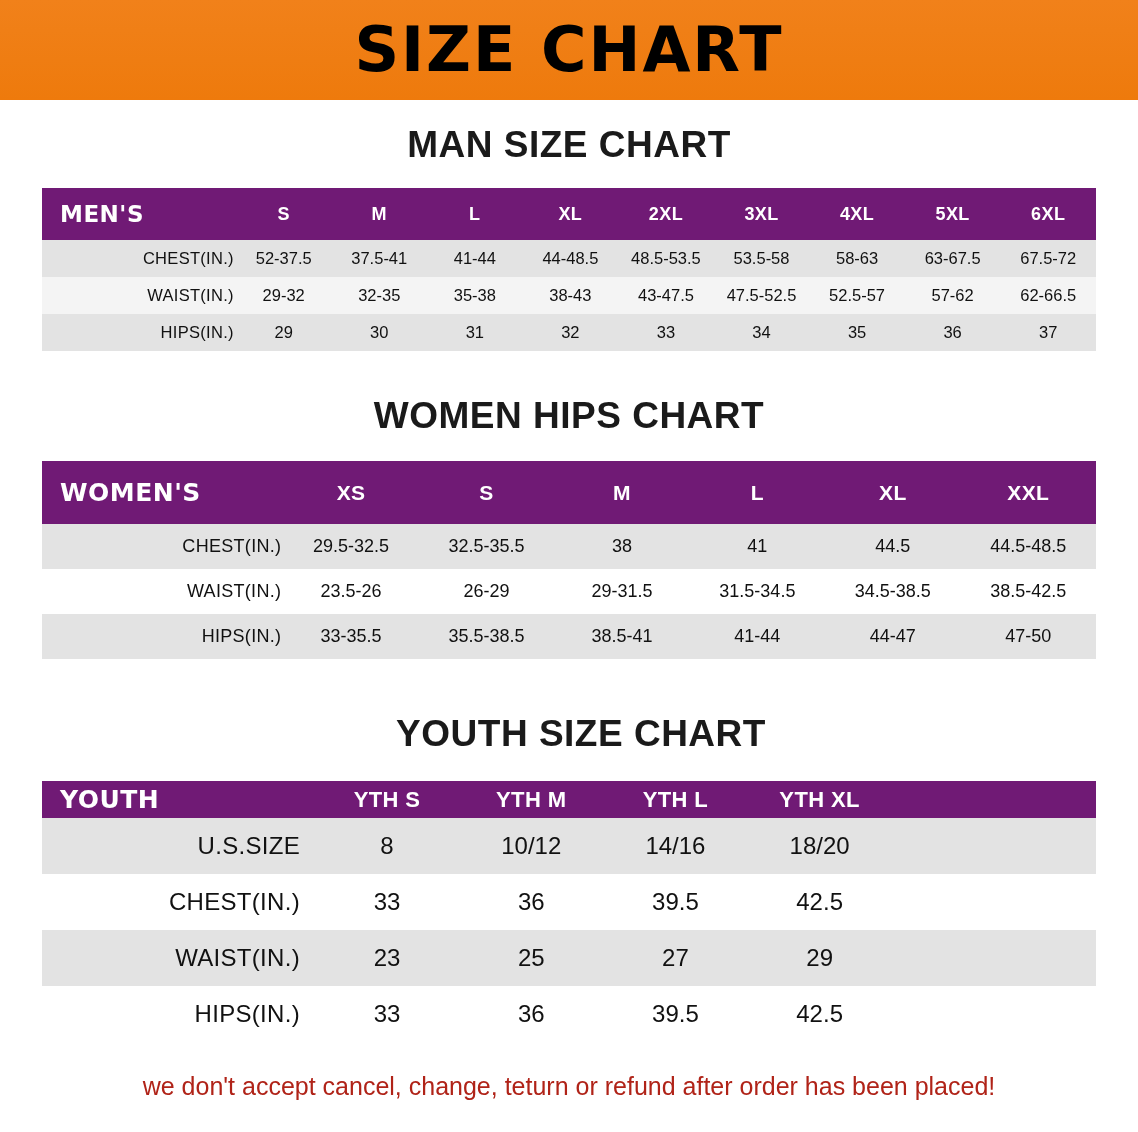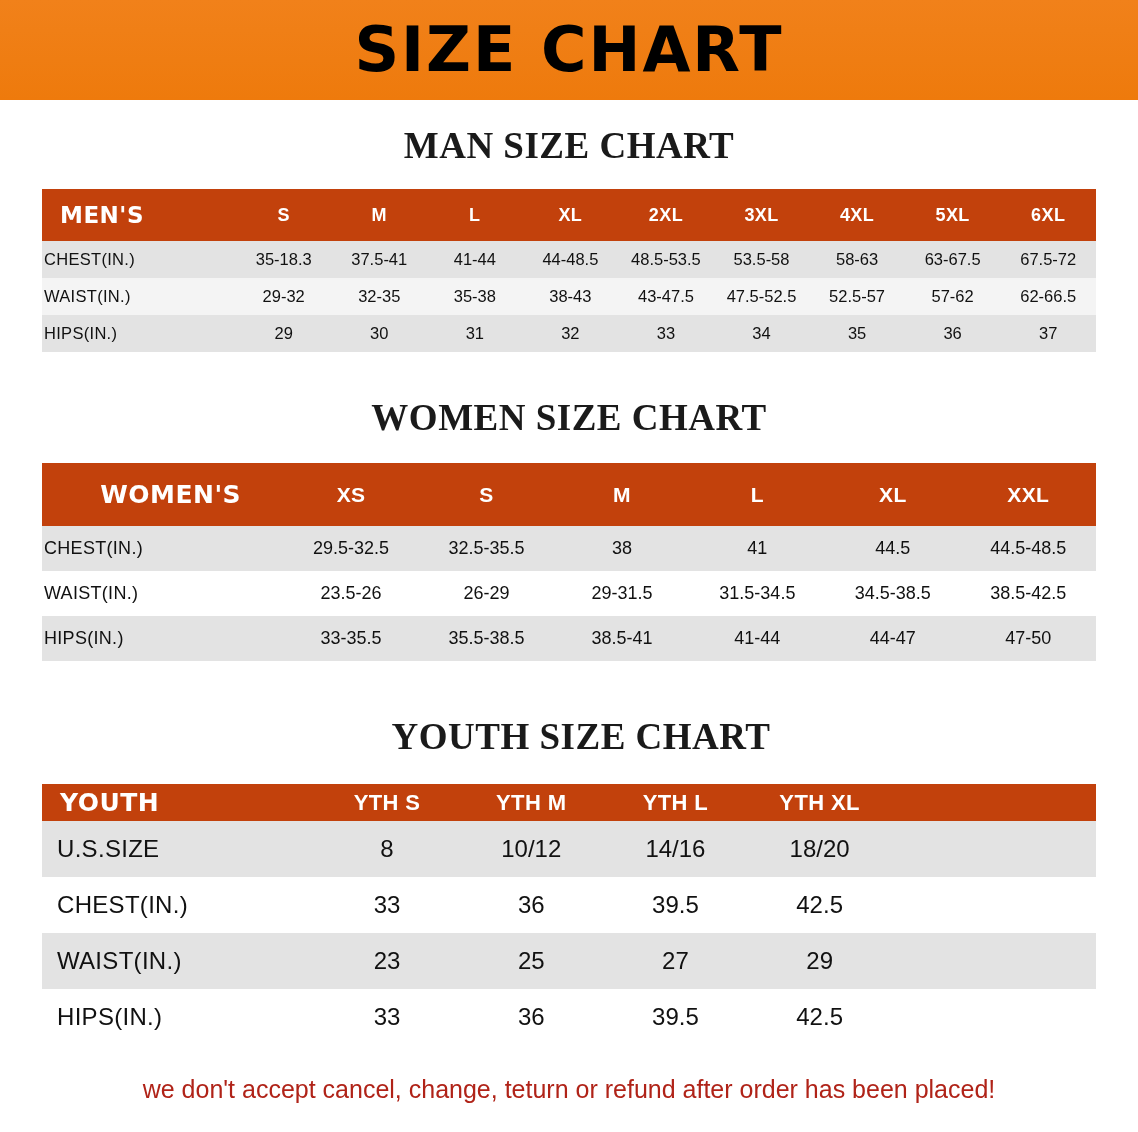--- a/index.html
+++ b/index.html
@@ -35,21 +35,21 @@
     font-size: 62px;
     letter-spacing: 2px;
     color: #000000;
     line-height: 1;
     margin: 0;
   }
 
   
   .section-heading {
     text-align: center;
-    font-family: Liberation Serif, serif;
+    font-family: Liberation Sans, sans-serif;
     font-weight: 700;
     font-size: 37px;
     color: #1a1a1a;
     letter-spacing: 0.5px;
     margin: 0;
   }
   .heading-man    { margin-top: 24px; margin-bottom: 22px; }
   .heading-women  { margin-top: 44px; margin-bottom: 24px; }
   .heading-youth  { margin-top: 54px; margin-bottom: 26px; padding-left: 24px; }
 
@@ -64,51 +64,51 @@
   }
   table.size-table th,
   table.size-table td {
     text-align: center;
     font-family: "Liberation Sans", sans-serif;
     color: #111111;
     white-space: nowrap;
   }
   
   table.size-table thead tr {
-    background: #c2410c;
+    background: #701a75;
   }
   table.size-table thead th {
     color: #ffffff;
     font-weight: 700;
     letter-spacing: 0.4px;
   }
   table.size-table thead th.corner {
     text-align: left;
     font-family: "DejaVu Sans", sans-serif;
     font-weight: 700;
     letter-spacing: 0.5px;
   }
   table.size-table tbody td.rowlabel {
-    text-align: left;
+    text-align: right;
     letter-spacing: 0.3px;
   }
   
   tbody tr.band-a { background: #e3e3e3; }
   tbody tr.band-b { background: #f4f4f4; }
   tbody tr.band-w { background: #ffffff; }
 
   
   #men-table thead th { font-size: 18px; padding: 13px 2px; }
   #men-table thead th.corner { font-size: 23px; padding-left: 18px; }
   #men-table tbody td { font-size: 16.5px; padding: 9px 2px; }
   #men-table tbody td.rowlabel { font-size: 16.5px; }
 
   
   #women-table thead th { font-size: 21px; padding: 17px 2px; }
-  #women-table thead th.corner { font-size: 25px; padding-left: 18px; text-align: center; }
+  #women-table thead th.corner { font-size: 25px; padding-left: 18px; }
   #women-table tbody td { font-size: 18px; padding: 12px 2px; }
 
   
   #youth-table thead th { font-size: 22px; padding: 4px 2px; }
   #youth-table thead th.corner { font-size: 25px; padding-left: 18px; }
   #youth-table tbody td { font-size: 24px; padding: 14px 15px; }
 
   
   .note {
     margin: 26px 38px 0 38px;
@@ -142,21 +142,21 @@
           <th>2XL</th>
           <th>3XL</th>
           <th>4XL</th>
           <th>5XL</th>
           <th>6XL</th>
         </tr>
       </thead>
       <tbody>
         <tr class="band-a">
           <td class="rowlabel">CHEST(IN.)</td>
-          <td>35-18.3</td>
+          <td>52-37.5</td>
           <td>37.5-41</td>
           <td>41-44</td>
           <td>44-48.5</td>
           <td>48.5-53.5</td>
           <td>53.5-58</td>
           <td>58-63</td>
           <td>63-67.5</td>
           <td>67.5-72</td>
         </tr>
         <tr class="band-b">
@@ -180,21 +180,21 @@
           <td>33</td>
           <td>34</td>
           <td>35</td>
           <td>36</td>
           <td>37</td>
         </tr>
       </tbody>
     </table>
   </div>
 
-  <h2 class="section-heading heading-women">WOMEN SIZE CHART</h2>
+  <h2 class="section-heading heading-women">WOMEN HIPS CHART</h2>
   <div class="table-wrap">
     <table class="size-table" id="women-table">
       <thead>
         <tr>
           <th class="corner" style="width:21%">WOMEN'S</th>
           <th>XS</th>
           <th>S</th>
           <th>M</th>
           <th>L</th>
           <th>XL</th>

